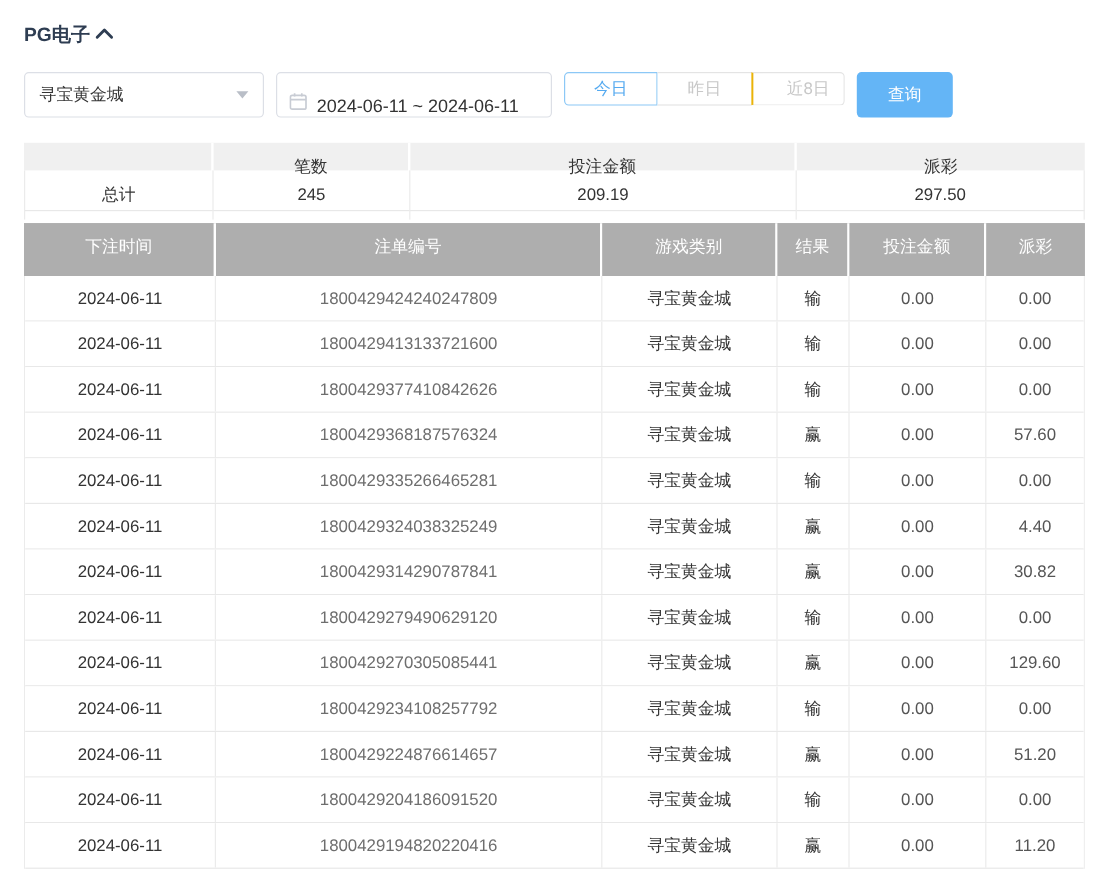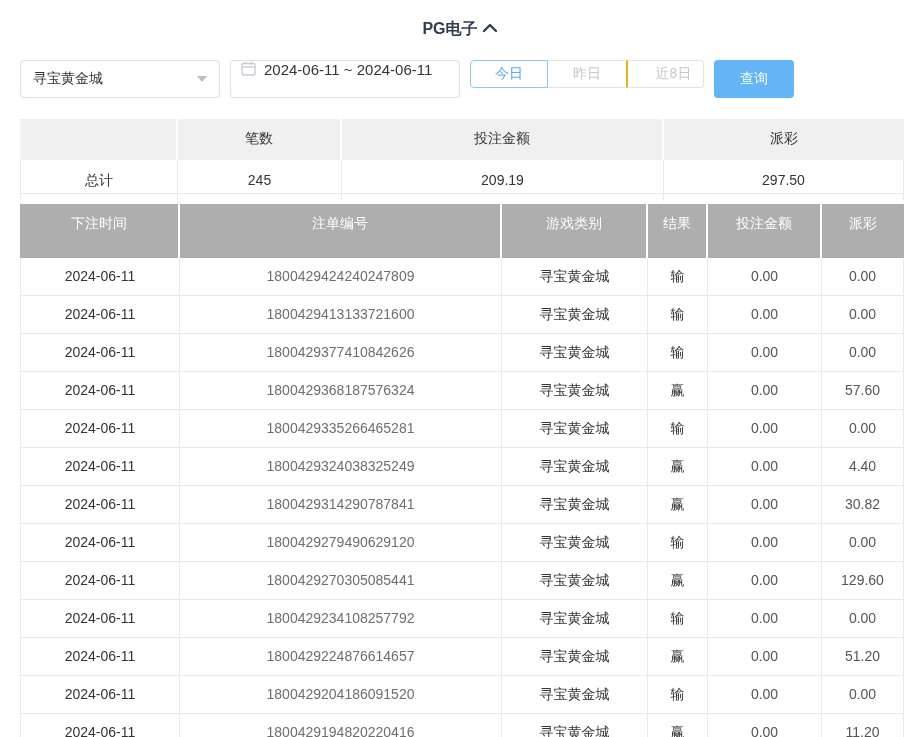--- a/index.html
+++ b/index.html
@@ -7,21 +7,21 @@
     width: 924px; height: 737px;
     background: #ffffff;
     overflow: hidden;
     font-family: "Liberation Sans", "DejaVu Sans", sans-serif;
     color: #333;
   }
   
   .panel-header {
     height: 30px;
     margin: 14px 20px 0;
-    display: flex; align-items: center; justify-content: center;
+    display: flex; align-items: center; justify-content: flex-start;
   }
   .panel-title { font-size: 16px; font-weight: bold; color: #2e3d52; }
   .collapse-btn {
     width: 24px; height: 24px; border: none; background: transparent;
     display: flex; align-items: center; justify-content: center; cursor: pointer;
   }
   
   .filters {
     margin: 16px 20px 0;
     height: 38px;
@@ -36,21 +36,21 @@
   .game-select .sel-value { flex: 1; font-size: 14px; color: #333; }
   .caret-down {
     width: 0; height: 0;
     border-left: 5px solid transparent; border-right: 5px solid transparent;
     border-top: 6px solid #b9bec7;
   }
   .date-range {
     width: 230px; height: 38px;
     margin-left: 10px;
     border: 1px solid #dcdfe6; border-radius: 4px;
-    display: flex; align-items: flex-start;
+    display: flex; align-items: flex-end;
     padding: 0 10px; background: #fff; cursor: pointer;
   }
   .date-range .date-value { font-size: 15px; color: #333; margin-left: 8px; white-space: nowrap; }
   .quick-group { display: flex; margin-left: 10px; }
   .quick-btn {
     width: 78px; height: 28px;
     background: #fff; font-size: 14px; cursor: pointer;
     border: 1px solid #e4e4e4; color: #c8c8c8;
   }
   .quick-btn.first { border-radius: 4px 0 0 4px; }
@@ -59,37 +59,37 @@
   .quick-btn.active { border: 1px solid #8cc8f6; color: #55aaf0; }
   .query-btn {
     width: 80px; height: 38px; margin-left: 10px;
     background: #64b5f6; color: #fff; font-size: 14px;
     border: none; border-radius: 4px; cursor: pointer;
   }
   
   .summary { margin: 21px 20px 0; font-size: 14px; }
   .summary-head {
     display: grid; grid-template-columns: 158px 164px 322px auto;
-    height: 41px; line-height: 39px; background: #f0f0f0; text-align: center;
+    height: 23px; line-height: 39px; background: #f0f0f0; text-align: center;
   }
   .summary-head .cell { border-right: 2px solid #fff; }
   .summary-head .cell:last-child { border-right: none; }
   .summary-row {
     display: grid; grid-template-columns: 158px 164px 322px auto;
     height: 34px; line-height: 41px; text-align: center;
     border-bottom: 1px solid #e8e8e8;
   }
   .summary-row .cell { border-right: 1px solid #ebebeb; }
   .summary-row .cell:first-child { border-left: 1px solid #ebebeb; }
   .summary-row .cell:last-child { border-right: 1px solid #ebebeb; }
   
   .bets { margin: 10px 20px 0; font-size: 14px; }
   .thead {
     display: grid; grid-template-columns: 160px 322px 146px 60px 114px auto;
-    height: 54px; line-height: 38px;
+    height: 44px; line-height: 38px;
     background: #aeaeae; color: #fff; text-align: center;
   }
   .thead .th { border-right: 2px solid #fff; background: #aeaeae; }
   .thead .th:last-child { border-right: none; }
   .tbody { border-left: 1px solid #ebebeb; border-right: 1px solid #ebebeb; }
   .tr {
     display: grid; grid-template-columns: 159px 322px 146px 60px 114px auto;
     height: 38px; line-height: 37px; text-align: center;
     border-bottom: 1px solid #e8e8e8; background: #fff;
   }

